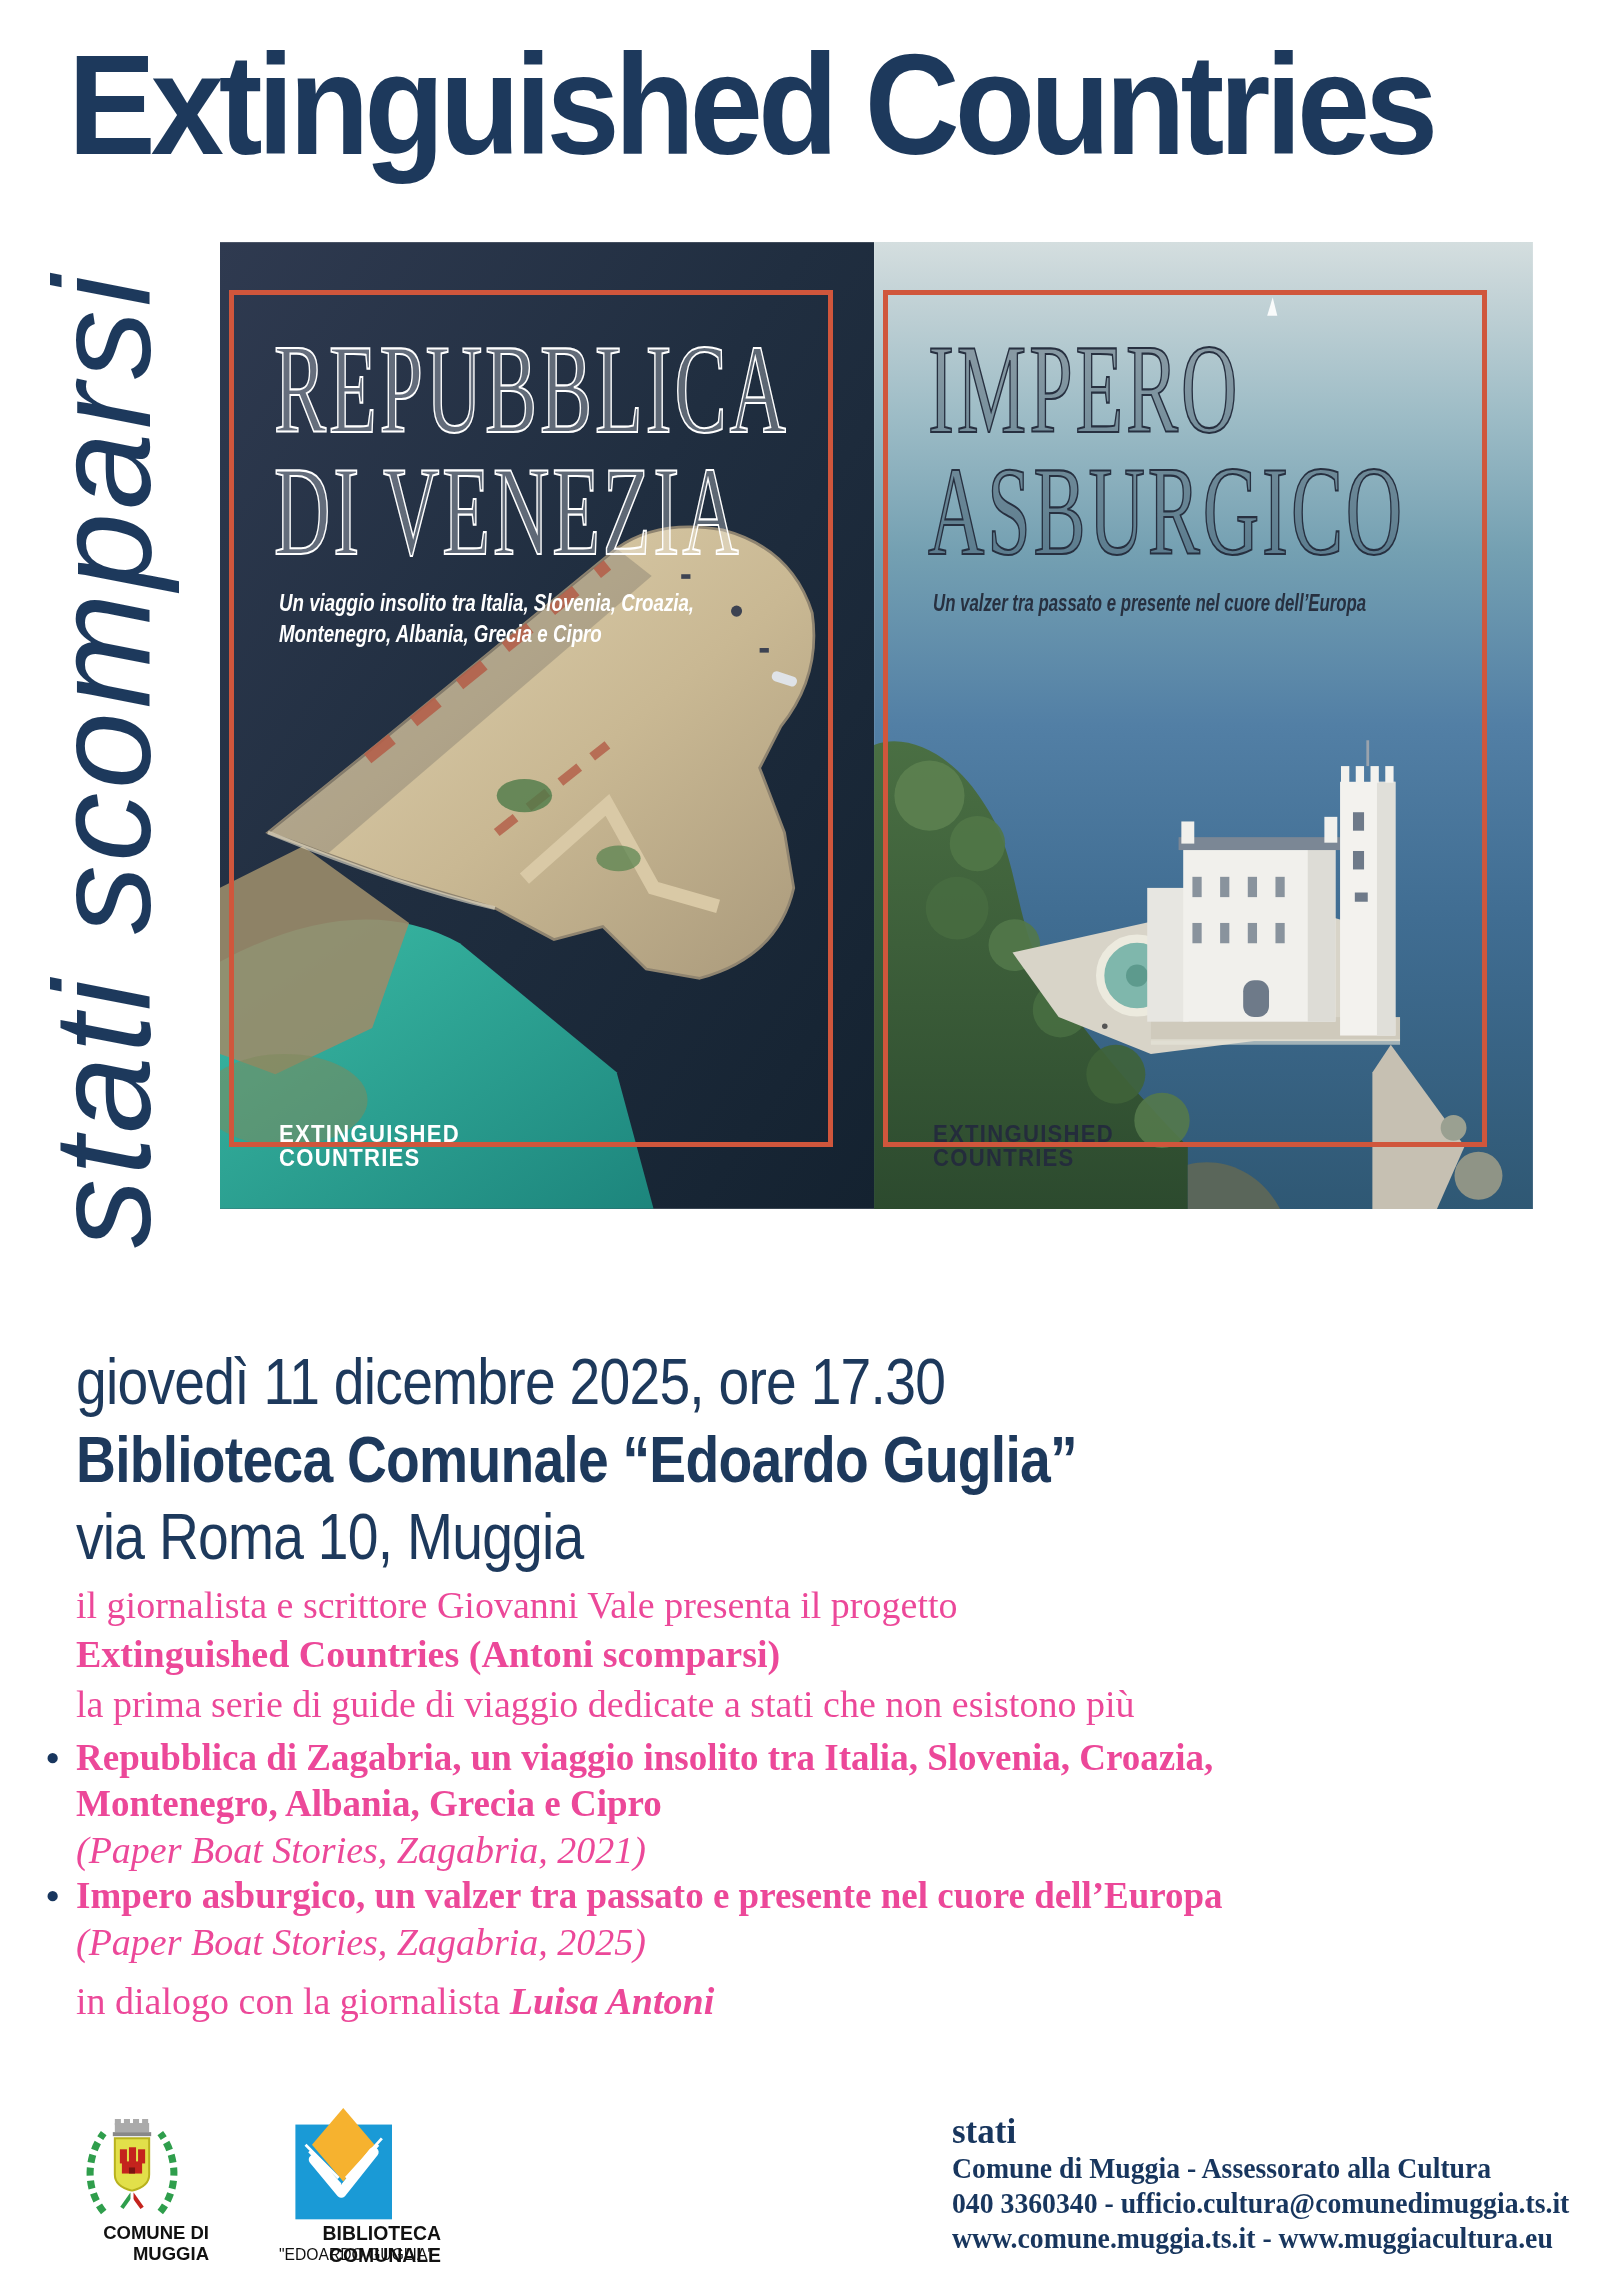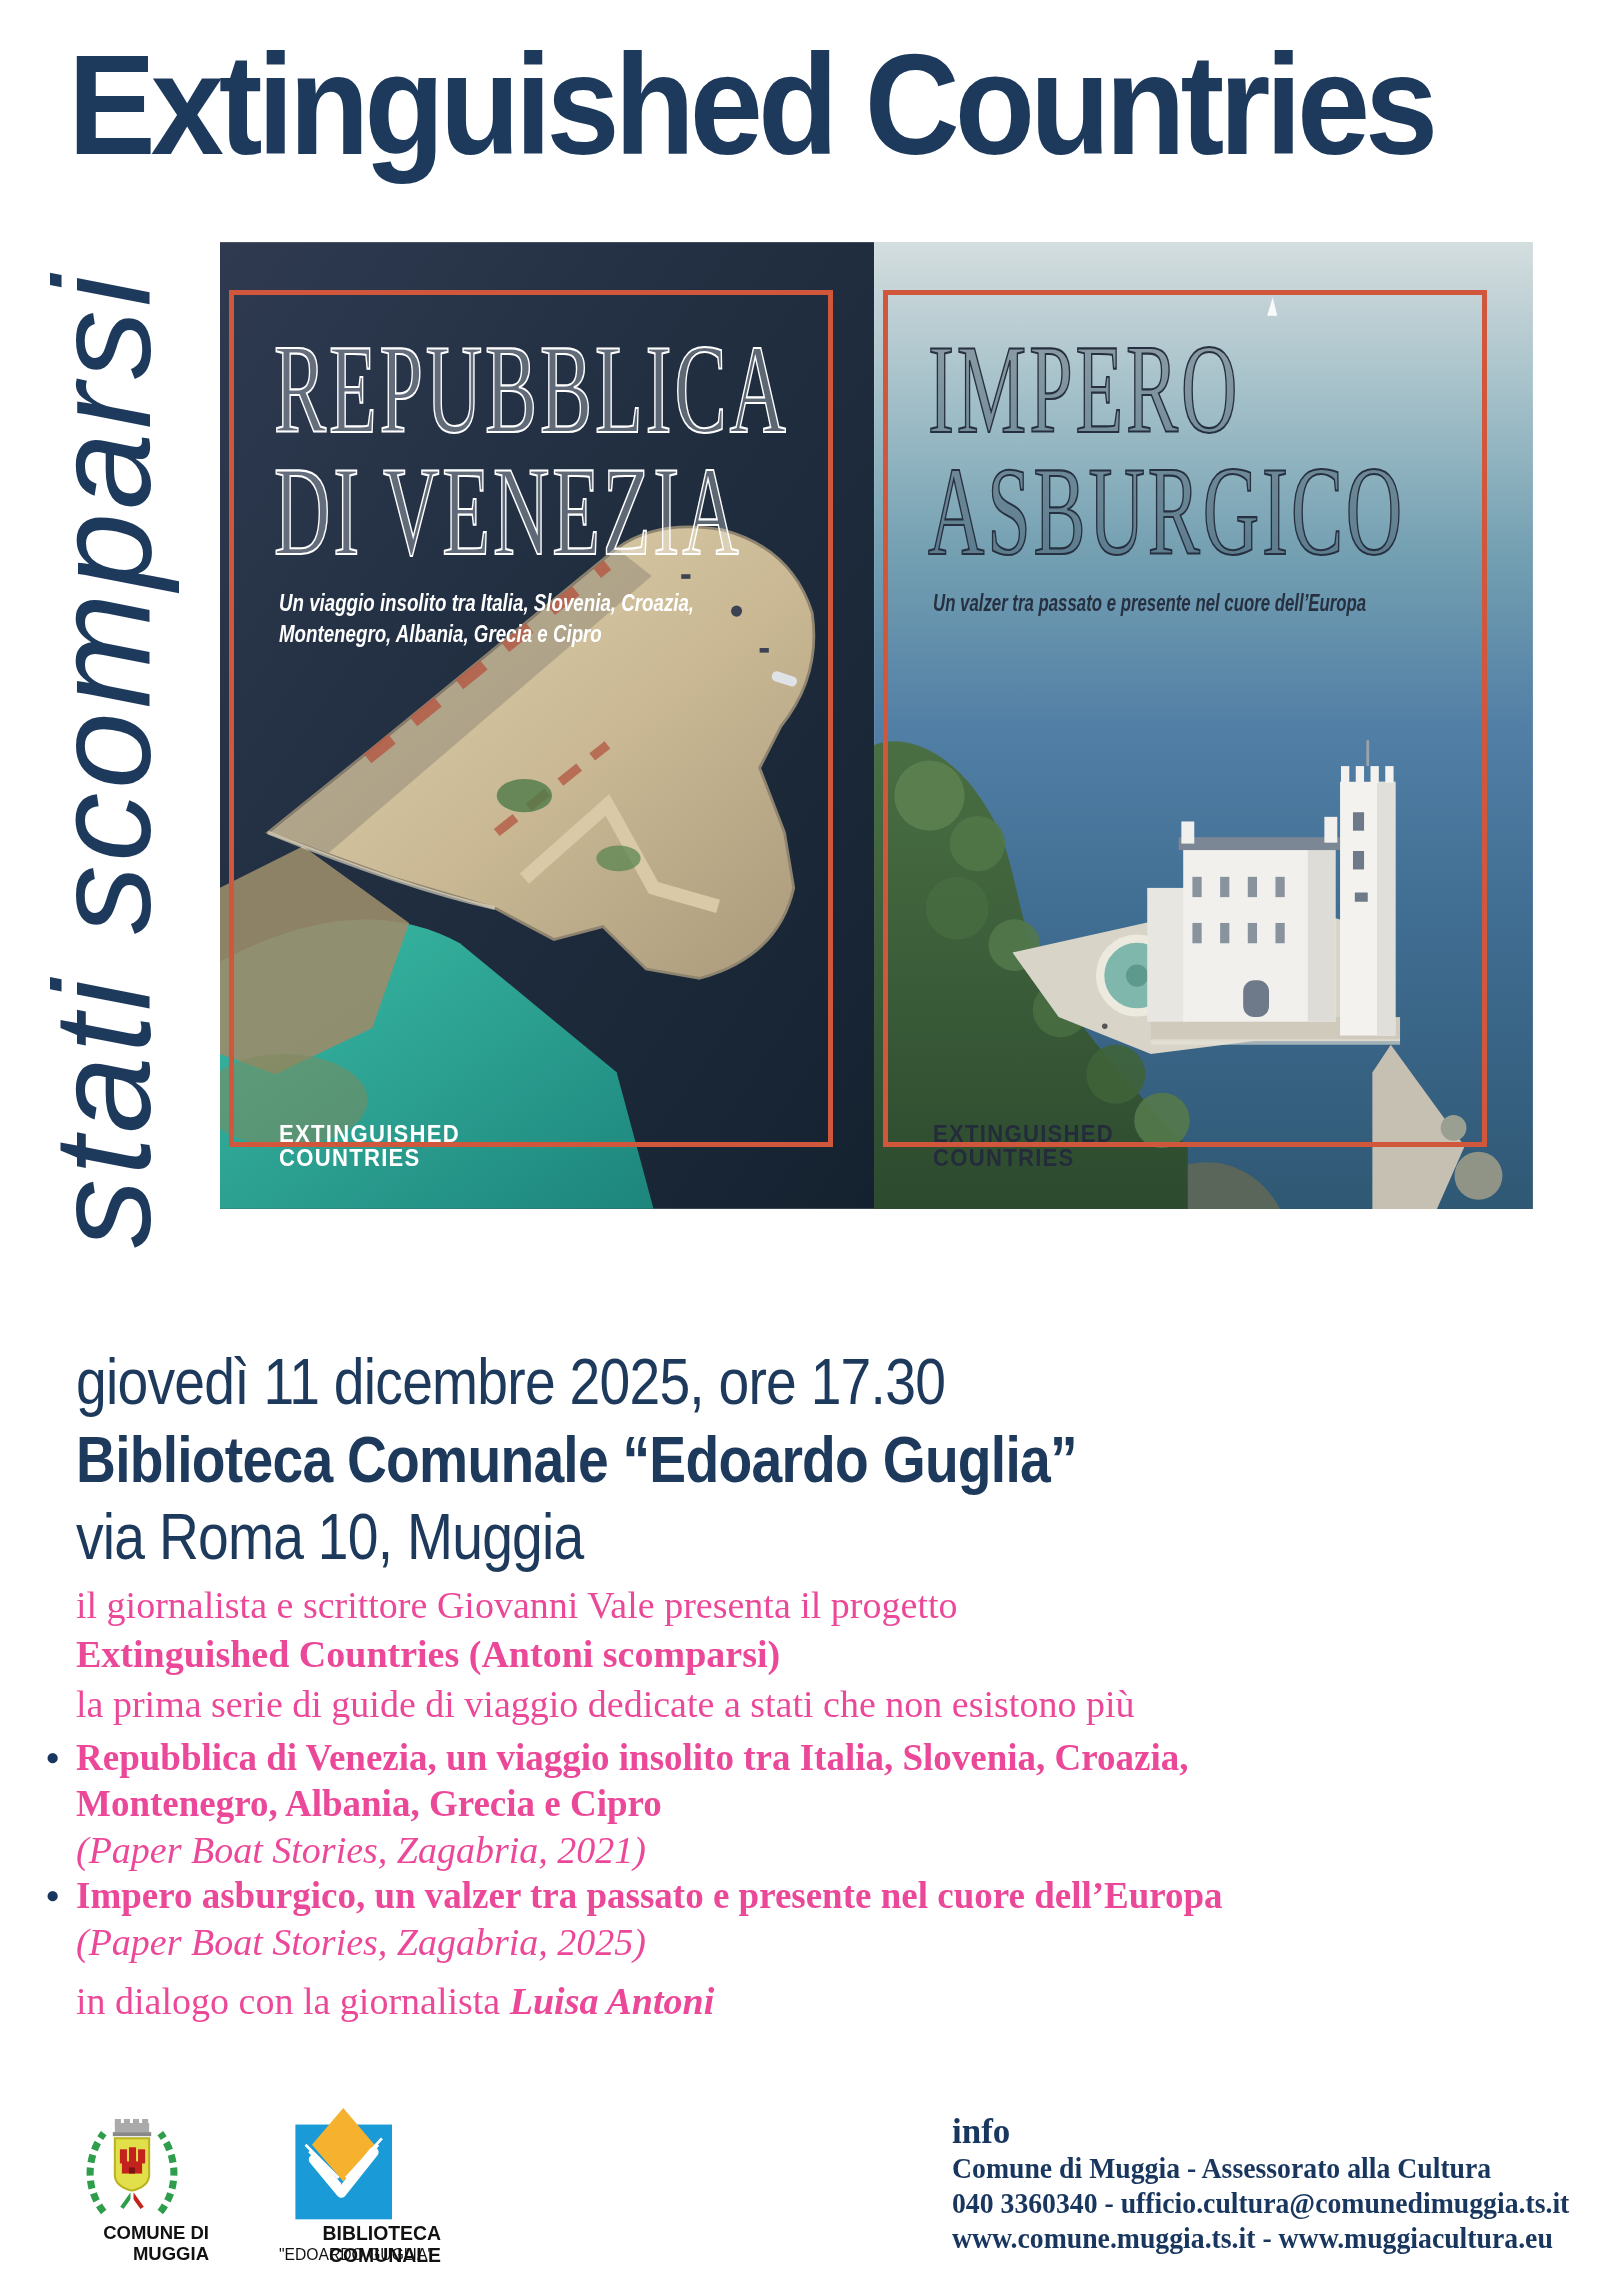--- a/index.html
+++ b/index.html
@@ -197,21 +197,21 @@
 
   <div class="abs sansline" style="top:1349px;">giovedì 11 dicembre 2025, ore 17.30</div>
   <div class="abs sansline bold" style="top:1427px;">Biblioteca Comunale “Edoardo Guglia”</div>
   <div class="abs sansline" style="top:1504px;">via Roma 10, Muggia</div>
 
   <div class="abs serifline" style="top:1586px;">il giornalista e scrittore Giovanni Vale presenta il progetto</div>
   <div class="abs serifline bold" style="top:1635px;">Extinguished Countries (Antoni scomparsi)</div>
   <div class="abs serifline" style="top:1685px;">la prima serie di guide di viaggio dedicate a stati che non esistono più</div>
 
   <div class="abs bullet" style="top:1739px;">•</div>
-  <div class="abs serifline bold" style="top:1739px;font-size:37px;">Repubblica di Venezia, un viaggio insolito tra Italia, Slovenia, Croazia,</div>
+  <div class="abs serifline bold" style="top:1739px;font-size:37px;">Repubblica di Zagabria, un viaggio insolito tra Italia, Slovenia, Croazia,</div>
   <div class="abs serifline bold" style="top:1785px;font-size:37px;">Montenegro, Albania, Grecia e Cipro</div>
   <div class="abs serifline italic" style="top:1831px;">(Paper Boat Stories, Zagabria, 2021)</div>
   <div class="abs bullet" style="top:1877px;">•</div>
   <div class="abs serifline bold" style="top:1877px;font-size:37px;">Impero asburgico, un valzer tra passato e presente nel cuore dell’Europa</div>
   <div class="abs serifline italic" style="top:1923px;">(Paper Boat Stories, Zagabria, 2025)</div>
 
   <div class="abs serifline" style="top:1982px;">
     <span>in dialogo con la giornalista </span><span style="font-weight:700;font-style:italic;">Luisa Antoni</span>
   </div>
 
@@ -239,19 +239,19 @@
   <svg class="abs" style="left:295px;top:2108px;" width="102" height="115" viewBox="0 0 110 125">
     <rect x="0" y="18" width="105" height="103" fill="#1a9ad6"></rect>
     <polygon points="52,0 86,40 52,80 18,40" fill="#f6b22f"></polygon>
     <path d="M20,56 L50,92 L85,48" stroke="#ffffff" stroke-width="11" fill="none" stroke-linecap="round" stroke-linejoin="round"></path>
     <path d="M15,47 L49,83 M11,40 L47,76" stroke="#ffffff" stroke-width="3" fill="none"></path>
     <path d="M90,40 L52,83 M94,33 L55,76" stroke="#ffffff" stroke-width="3" fill="none"></path>
   </svg>
   <div class="abs logo-caption" style="left:266px;top:2222px;width:175px;font-size:19.4px;">BIBLIOTECA COMUNALE</div>
   <div class="abs logo-caption" style="left:258px;top:2246px;width:175px;font-size:15.7px;font-weight:400;">"EDOARDO GUGLIA"</div>
 
-  <div class="abs info-head">info</div>
+  <div class="abs info-head">stati</div>
   <div class="abs infoline" style="top:2154px;">Comune di Muggia - Assessorato alla Cultura</div>
   <div class="abs infoline" style="top:2189px;">040 3360340 - ufficio.cultura@comunedimuggia.ts.it</div>
   <div class="abs infoline" style="top:2224px;">www.comune.muggia.ts.it - www.muggiacultura.eu</div>
 
 </div>
 
 
 </body></html>

